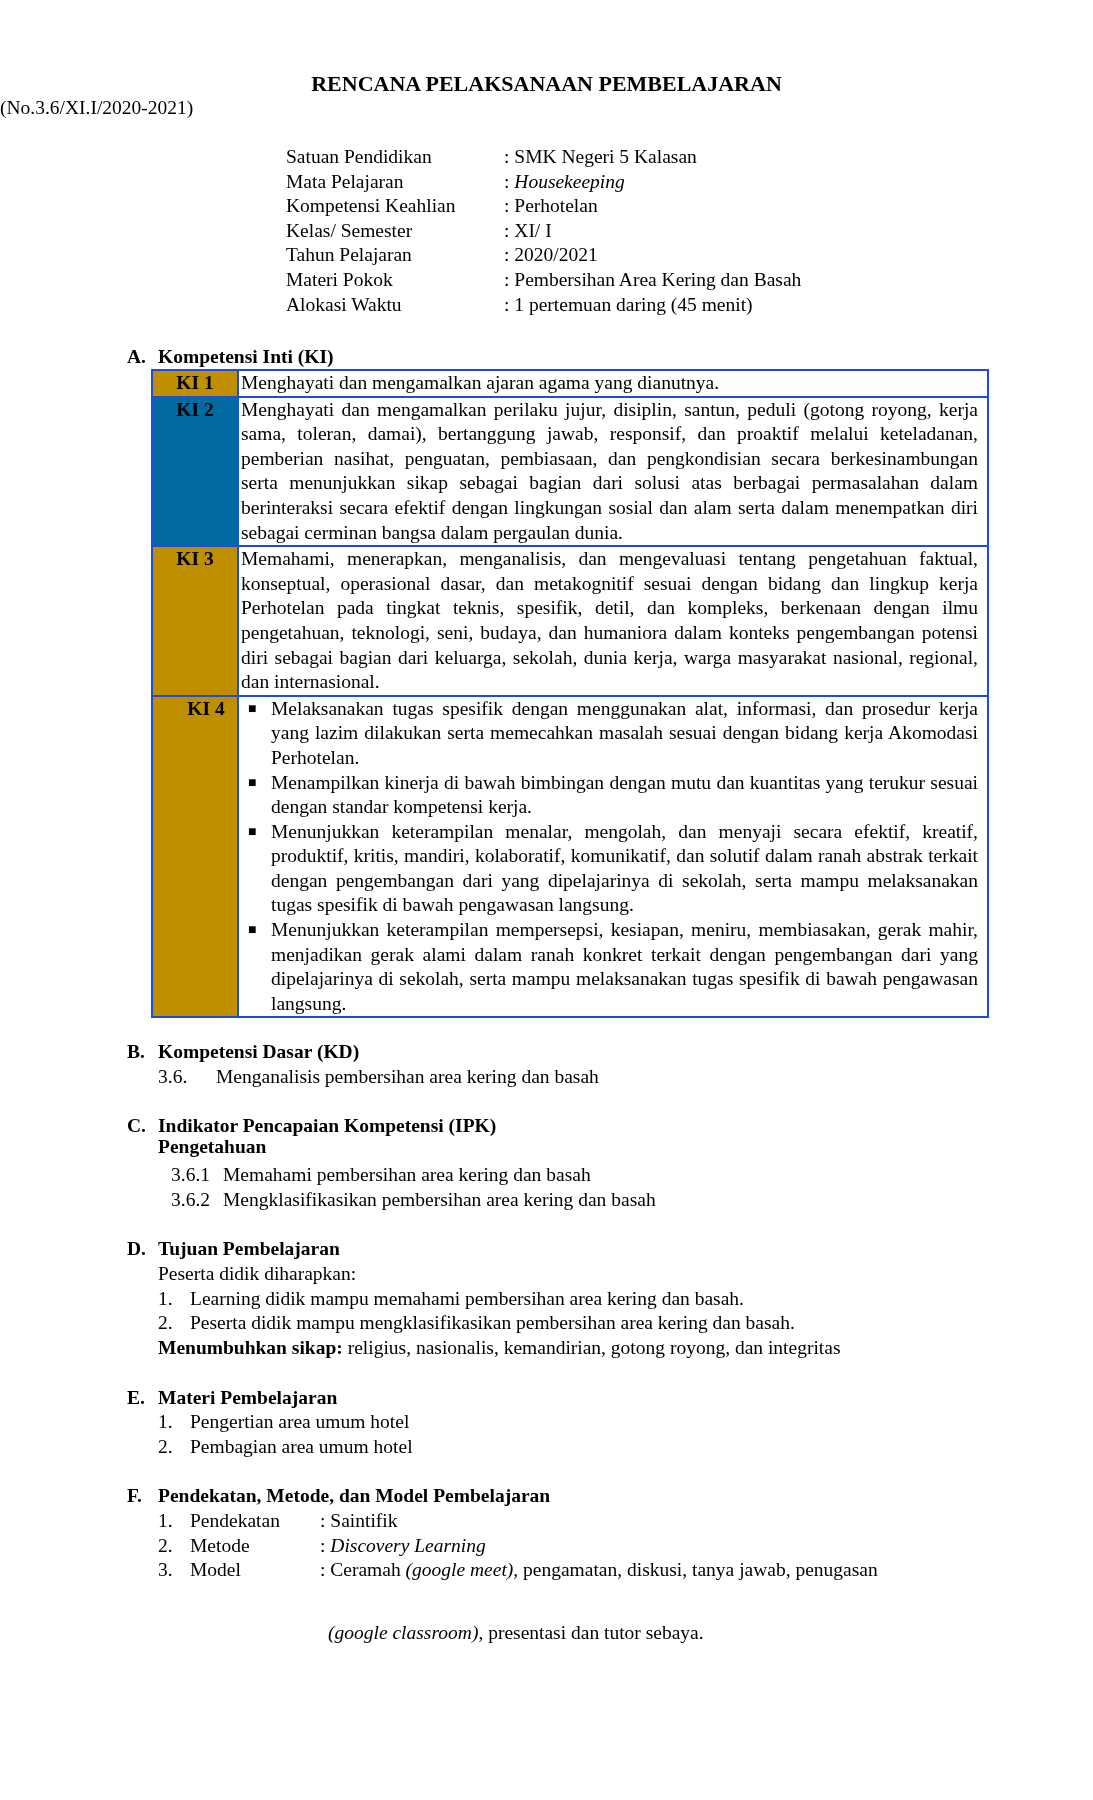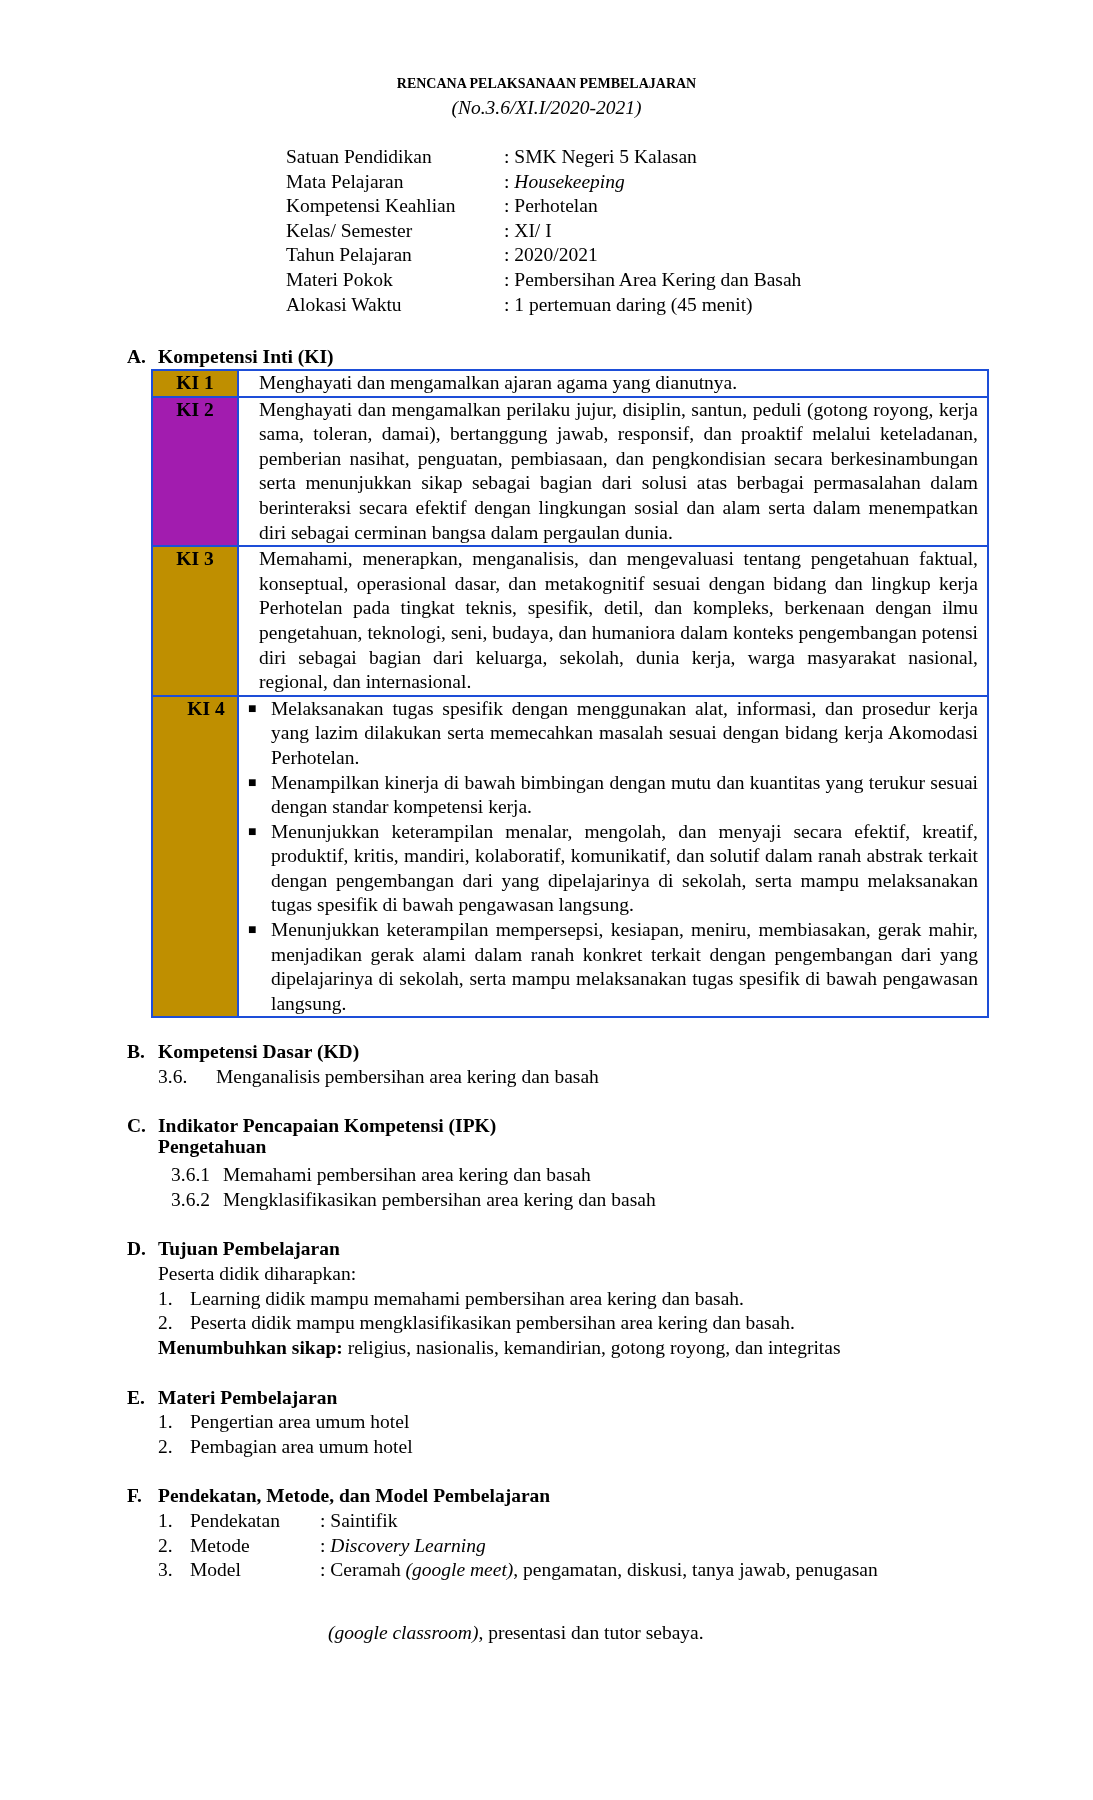--- a/index.html
+++ b/index.html
@@ -1,31 +1,31 @@
 <!DOCTYPE html>
 <html><head>
   <meta charset="utf-8">
   <style>
     html, body { margin: 0; padding: 0; background: #ffffff; }
     body {
       width: 1093px; height: 1800px; position: relative; overflow: hidden;
       font-family: "Liberation Serif", "DejaVu Serif", serif;
       color: #000; font-size: 19.5px; line-height: 24.6px;
     }
-    .title { position: absolute; top: 72px; left: 0; width: 1093px; text-align: center; font-weight: bold; font-size: 14px; }
-    .subtitle { position: absolute; top: 96px; left: 0; width: 1093px; text-align: center; font-style: italic; }
+    .title { position: absolute; top: 72px; left: 0; width: 1093px; text-align: center; font-weight: bold; font-size: 22px; }
+    .subtitle { position: absolute; top: 96px; left: 0; width: 1093px; text-align: left; }
     .identity { position: absolute; top: 145px; left: 286px; }
     .identity .row { display: flex; height: 24.6px; }
     .identity .lbl { width: 218px; }
     .sec-head { position: absolute; left: 127px; font-weight: bold; display: flex; }
     .sec-head .letter { width: 31px; }
     .ki-table { position: absolute; top: 369px; left: 151px; width: 838px; border-collapse: collapse; }
     .ki-table td { border: 2px solid #1d4ed8; vertical-align: top; padding: 0; }
     .ki-table td.code { width: 62px; background: #bf8f00; font-weight: bold; text-align: center; }
-    .ki-table td.desc { padding: 0 9px 0 20px; text-align: justify; }
+    .ki-table td.desc { padding: 0 9px 0 2px; text-align: justify; }
     .ki-table ul { list-style: none; margin: 0; padding: 0; }
     .ki-table li { position: relative; padding-left: 32px; text-align: justify; }
     .ki-table li .bullet { position: absolute; left: 9px; top: 0; font-size: 14px; }
     .block { position: absolute; left: 158px; }
     .numrow { display: flex; }
     .kd-num { width: 58px; }
     .ipk-num { width: 65px; }
     .ol-num { width: 32px; }
     .f-lbl { width: 130px; }
     .bold { font-weight: bold; }
@@ -73,21 +73,21 @@
   <span class="letter">A.</span>
   <span>Kompetensi Inti (KI)</span>
 </div>
 <table class="ki-table">
   <tbody>
       <tr>
     <td class="code" style="background: rgb(191, 143, 0);">KI 1</td>
     <td class="desc">Menghayati dan mengamalkan ajaran agama yang dianutnya.</td>
   </tr>
   <tr>
-    <td class="code" style="background: #a21caf;">KI 2</td>
+    <td class="code" style="background: #0369a1;">KI 2</td>
     <td class="desc">Menghayati dan mengamalkan perilaku jujur, disiplin, santun, peduli (gotong royong, kerja sama, toleran, damai), bertanggung jawab, responsif, dan proaktif melalui keteladanan, pemberian nasihat, penguatan, pembiasaan, dan pengkondisian secara berkesinambungan serta menunjukkan sikap sebagai bagian dari solusi atas berbagai permasalahan dalam berinteraksi secara efektif dengan lingkungan sosial dan alam serta dalam menempatkan diri sebagai cerminan bangsa dalam pergaulan dunia.</td>
   </tr>
   <tr>
     <td class="code" style="background: rgb(191, 143, 0);">KI 3</td>
     <td class="desc">Memahami, menerapkan, menganalisis, dan mengevaluasi tentang pengetahuan faktual, konseptual, operasional dasar, dan metakognitif sesuai dengan bidang dan lingkup kerja Perhotelan pada tingkat teknis, spesifik, detil, dan kompleks, berkenaan dengan ilmu pengetahuan, teknologi, seni, budaya, dan humaniora dalam konteks pengembangan potensi diri sebagai bagian dari keluarga, sekolah, dunia kerja, warga masyarakat nasional, regional, dan internasional.</td>
   </tr>
   <tr>
     <td class="code" style="background: rgb(191, 143, 0); padding-left: 22px;">KI 4</td>
     <td class="desc" style="padding-left:0">
       <ul>

